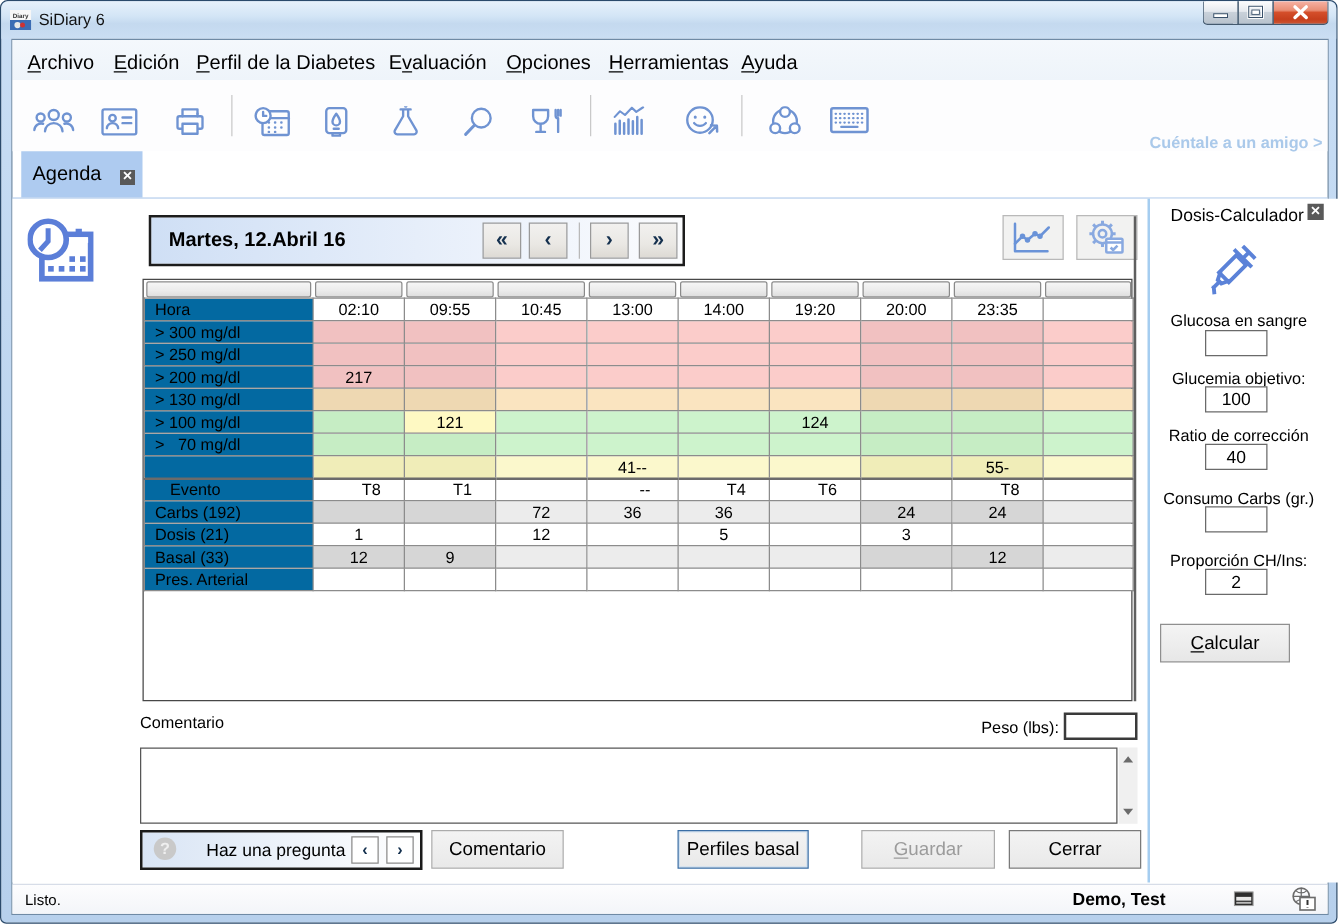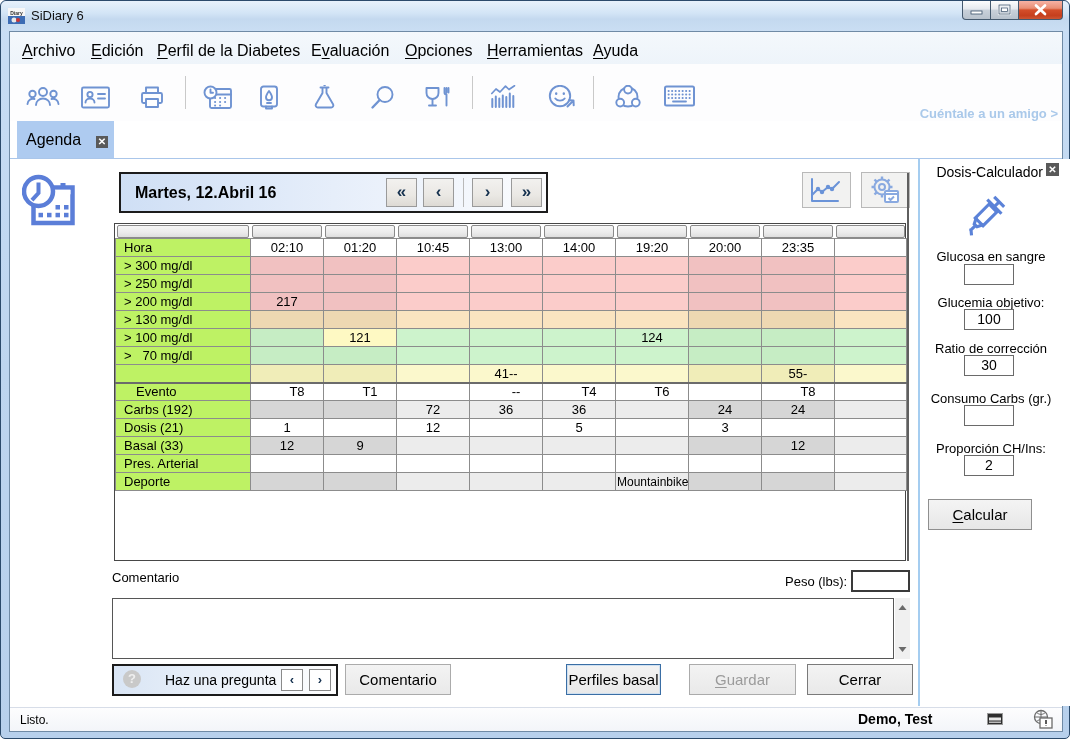--- a/index.html
+++ b/index.html
@@ -46,21 +46,21 @@
 #datetext { left:14px; top:10px; font-size:16px; font-weight:bold; color:#000; }
 .navbtn { position:absolute; top:4px; width:31px; height:29px; border:1px solid #9a9a9a; background:linear-gradient(180deg,#f2f1ef 0%,#eae8e4 60%,#dddad4 100%); color:#14304e; font-weight:bold; font-size:17px; text-align:center; line-height:26px; }
 #navsep { position:absolute; left:342px; top:4px; width:1px; height:29px; background:#b9b9b9; }
 
 .topbtn { position:absolute; top:13px; width:49px; height:36px; background:#f2f2f1; border:1px solid #b9b9b9; }
 
 #bigtable { left:104px; top:64px; width:792px; height:338px; border:1px solid #474747; background:#fff; }
 .hbtn { position:absolute; top:1px; height:13px; border:1px solid #8a8a8a; border-radius:2px; background:linear-gradient(180deg,#f6f6f6 0%,#ebebeb 60%,#dedede 100%); }
 table#grid { position:absolute; left:0px; top:14px; border-collapse:collapse; table-layout:fixed; }
 #grid td { border:1px solid #8c8c8c; height:18px; font-size:13px; padding:0; text-align:center; color:#000; overflow:hidden; white-space:nowrap; }
-#grid td.lbl { text-align:left; padding-left:8px; background:#bef264; }
+#grid td.lbl { text-align:left; padding-left:8px; background:#0369a1; }
 #grid tr.sep td { border-top:2px solid #6b6b6b;padding-left:20px; }
 
 #lbl-comentario { left:102px; top:411px; font-size:13px; color:#000; }
 #lbl-peso { left:775px; top:415px; font-size:13px; color:#000; }
 #peso-input { left:841px; top:411px; width:59px; height:22px; border:2px solid #3a3a3a; background:#fff; }
 #commentbox { left:102px; top:439px; width:782px; height:61px; border:1px solid #565656; background:#fff; }
 #cscroll { left:885px; top:439px; width:15px; height:61px; background:#f0f0f0; }
 
 #askbox { left:102px; top:505px; width:226px; height:32px; border:2px solid #1b1b1b; background:linear-gradient(90deg,#d9e5f5 0%,#eef3fa 55%,#fefefe 100%); }
 .btn { position:absolute; top:505px; height:31px; border:1px solid #ababab; background:linear-gradient(180deg,#f3f3f3,#e9e9e9); font-size:15px; color:#000; text-align:center; line-height:29px; }
@@ -240,21 +240,21 @@
               <col style="width:73px">
               <col style="width:73px">
               <col style="width:73px">
               <col style="width:73px">
               <col style="width:72px">
             </colgroup>
             <tbody>
               <tr>
                 <td class="lbl">Hora</td>
                 <td style="background:#fff">02:10</td>
-                <td style="background:#fff">01:20</td>
+                <td style="background:#fff">09:55</td>
                 <td style="background:#fff">10:45</td>
                 <td style="background:#fff">13:00</td>
                 <td style="background:#fff">14:00</td>
                 <td style="background:#fff">19:20</td>
                 <td style="background:#fff">20:00</td>
                 <td style="background:#fff">23:35</td>
                 <td style="background:#fff"></td>
               </tr>
               <tr>
                 <td class="lbl">&gt; 300 mg/dl</td>
@@ -392,34 +392,20 @@
                 <td class="lbl">Pres. Arterial</td>
                 <td style="background:#fff"></td>
                 <td style="background:#fff"></td>
                 <td style="background:#fff"></td>
                 <td style="background:#fff"></td>
                 <td style="background:#fff"></td>
                 <td style="background:#fff"></td>
                 <td style="background:#fff"></td>
                 <td style="background:#fff"></td>
                 <td style="background:#fff"></td>
-              </tr>
-              <tr>
-                <td class="lbl">Deporte</td>
-                <td style="background:#d6d6d6"></td>
-                <td style="background:#d6d6d6"></td>
-                <td style="background:#ececec"></td>
-                <td style="background:#ececec"></td>
-                <td style="background:#ececec"></td>
-                <td style="background:#ececec">
-                  <span style="display:block;text-align:left;padding-left:1px;font-size:12px;">Mountainbike</span>
-                </td>
-                <td style="background:#d6d6d6"></td>
-                <td style="background:#d6d6d6"></td>
-                <td style="background:#ececec"></td>
               </tr>
             </tbody>
           </table>
       <div class="hbtn" style="left: 2px; width: 132px;"></div>
           <div class="hbtn" style="left: 137px; width: 70px;"></div>
           <div class="hbtn" style="left: 210px; width: 70px;"></div>
           <div class="hbtn" style="left: 283px; width: 70px;"></div>
           <div class="hbtn" style="left: 356px; width: 70px;"></div>
           <div class="hbtn" style="left: 429px; width: 70px;"></div>
           <div class="hbtn" style="left: 502px; width: 70px;"></div>
@@ -437,41 +423,41 @@
             <path d="M3.5 49 L7.5 54 L11.5 49 Z" fill="#6b6b6b"></path>
           </svg>
       </div>
       <div class="abs" id="askbox">
         <span style="position:absolute;left:9px;top:4px;width:18px;height:18px;border-radius:50%;background:#c9c9c9;color:#efefef;font-weight:bold;text-align:center;line-height:18px;font-size:13px;">?</span>
         <span style="position:absolute;left:51px;top:6px;font-size:14px;">Haz una pregunta</span>
         <span style="position:absolute;left:167px;top:3px;width:22px;height:22px;border:1px solid #8a8a8a;background:#fff;color:#14304e;font-weight:bold;text-align:center;line-height:20px;font-size:13px;">‹</span>
         <span style="position:absolute;left:195px;top:3px;width:22px;height:22px;border:1px solid #8a8a8a;background:#fff;color:#14304e;font-weight:bold;text-align:center;line-height:20px;font-size:13px;">›</span>
       </div>
       <div class="btn" style="left:335px;width:106px;">Comentario</div>
-      <div class="btn" style="left:556px;width:95px;border:1px solid #3a6ea5;box-shadow:inset 0 0 0 1px #cfe0f0;">Perfiles basal</div>
+      <div class="btn" style="left:532px;width:105px;border:1px solid #3a6ea5;box-shadow:inset 0 0 0 1px #cfe0f0;">Perfiles basal</div>
       <div class="btn" style="left:679px;width:107px;color:#9b9b9b;"><u class="u">G</u>uardar</div>
       <div class="btn" style="left:797px;width:106px;border:1px solid #7a7a7a;">Cerrar</div>
       <div class="abs" id="sidebarline"></div>
       <div class="abs" style="left:897px;top:14px;width:2px;height:388px;background:#5f5f5f;"></div>
       <div class="abs" id="sidebar">
         <div class="sb-lbl" style="top:5px;font-size:14px;width:123px;text-align:right;">Dosis-Calculador</div>
         <div class="abs" style="left:126px;top:4px;width:13px;height:13px;background:#595959;color:#fff;font-size:10px;line-height:13px;text-align:center;font-weight:bold;">✕</div>
         <svg class="abs" style="left:42px;top:28px" width="54" height="54" id="syringe">
             <g transform="rotate(-45 26 26)" fill="none" stroke="#5b82d8" stroke-width="3.1" stroke-linejoin="miter" stroke-linecap="square">
               <path d="M13.5 20.5 h19.5 v11 h-19.5 z"></path>
               <path d="M13.5 21.5 L8.5 24 v4 l5 2.5 M8.5 26 h-6.5 M2 26 l-2.5 3"></path>
               <path d="M35 17.5 v17 M35 26 h6.5 M41.8 20.5 v11"></path>
             </g>
           </svg>
         <div class="sb-lbl" style="top:90px;">Glucosa en sangre</div>
         <div class="sb-input" style="top:105px;"></div>
         <div class="sb-lbl" style="top:136px;">Glucemia objetivo:</div>
         <div class="sb-input" style="top:150px;">100</div>
         <div class="sb-lbl" style="top:182px;">Ratio de corrección</div>
-        <div class="sb-input" style="top:196px;">30</div>
+        <div class="sb-input" style="top:196px;">40</div>
         <div class="sb-lbl" style="top:232px;">Consumo Carbs (gr.)</div>
         <div class="sb-input" style="top:246px;"></div>
         <div class="sb-lbl" style="top:282px;">Proporción CH/Ins:</div>
         <div class="sb-input" style="top:296px;">2</div>
         <div id="calcular"><u class="u">C</u>alcular</div>
       </div>
     </div>
     <div class="abs" id="statusbar">
       <span style="position:absolute;left:10px;top:5px;font-size:12px;">Listo.</span>
       <span style="position:absolute;left:848px;top:3px;font-size:14px;font-weight:bold;">Demo, Test</span>

